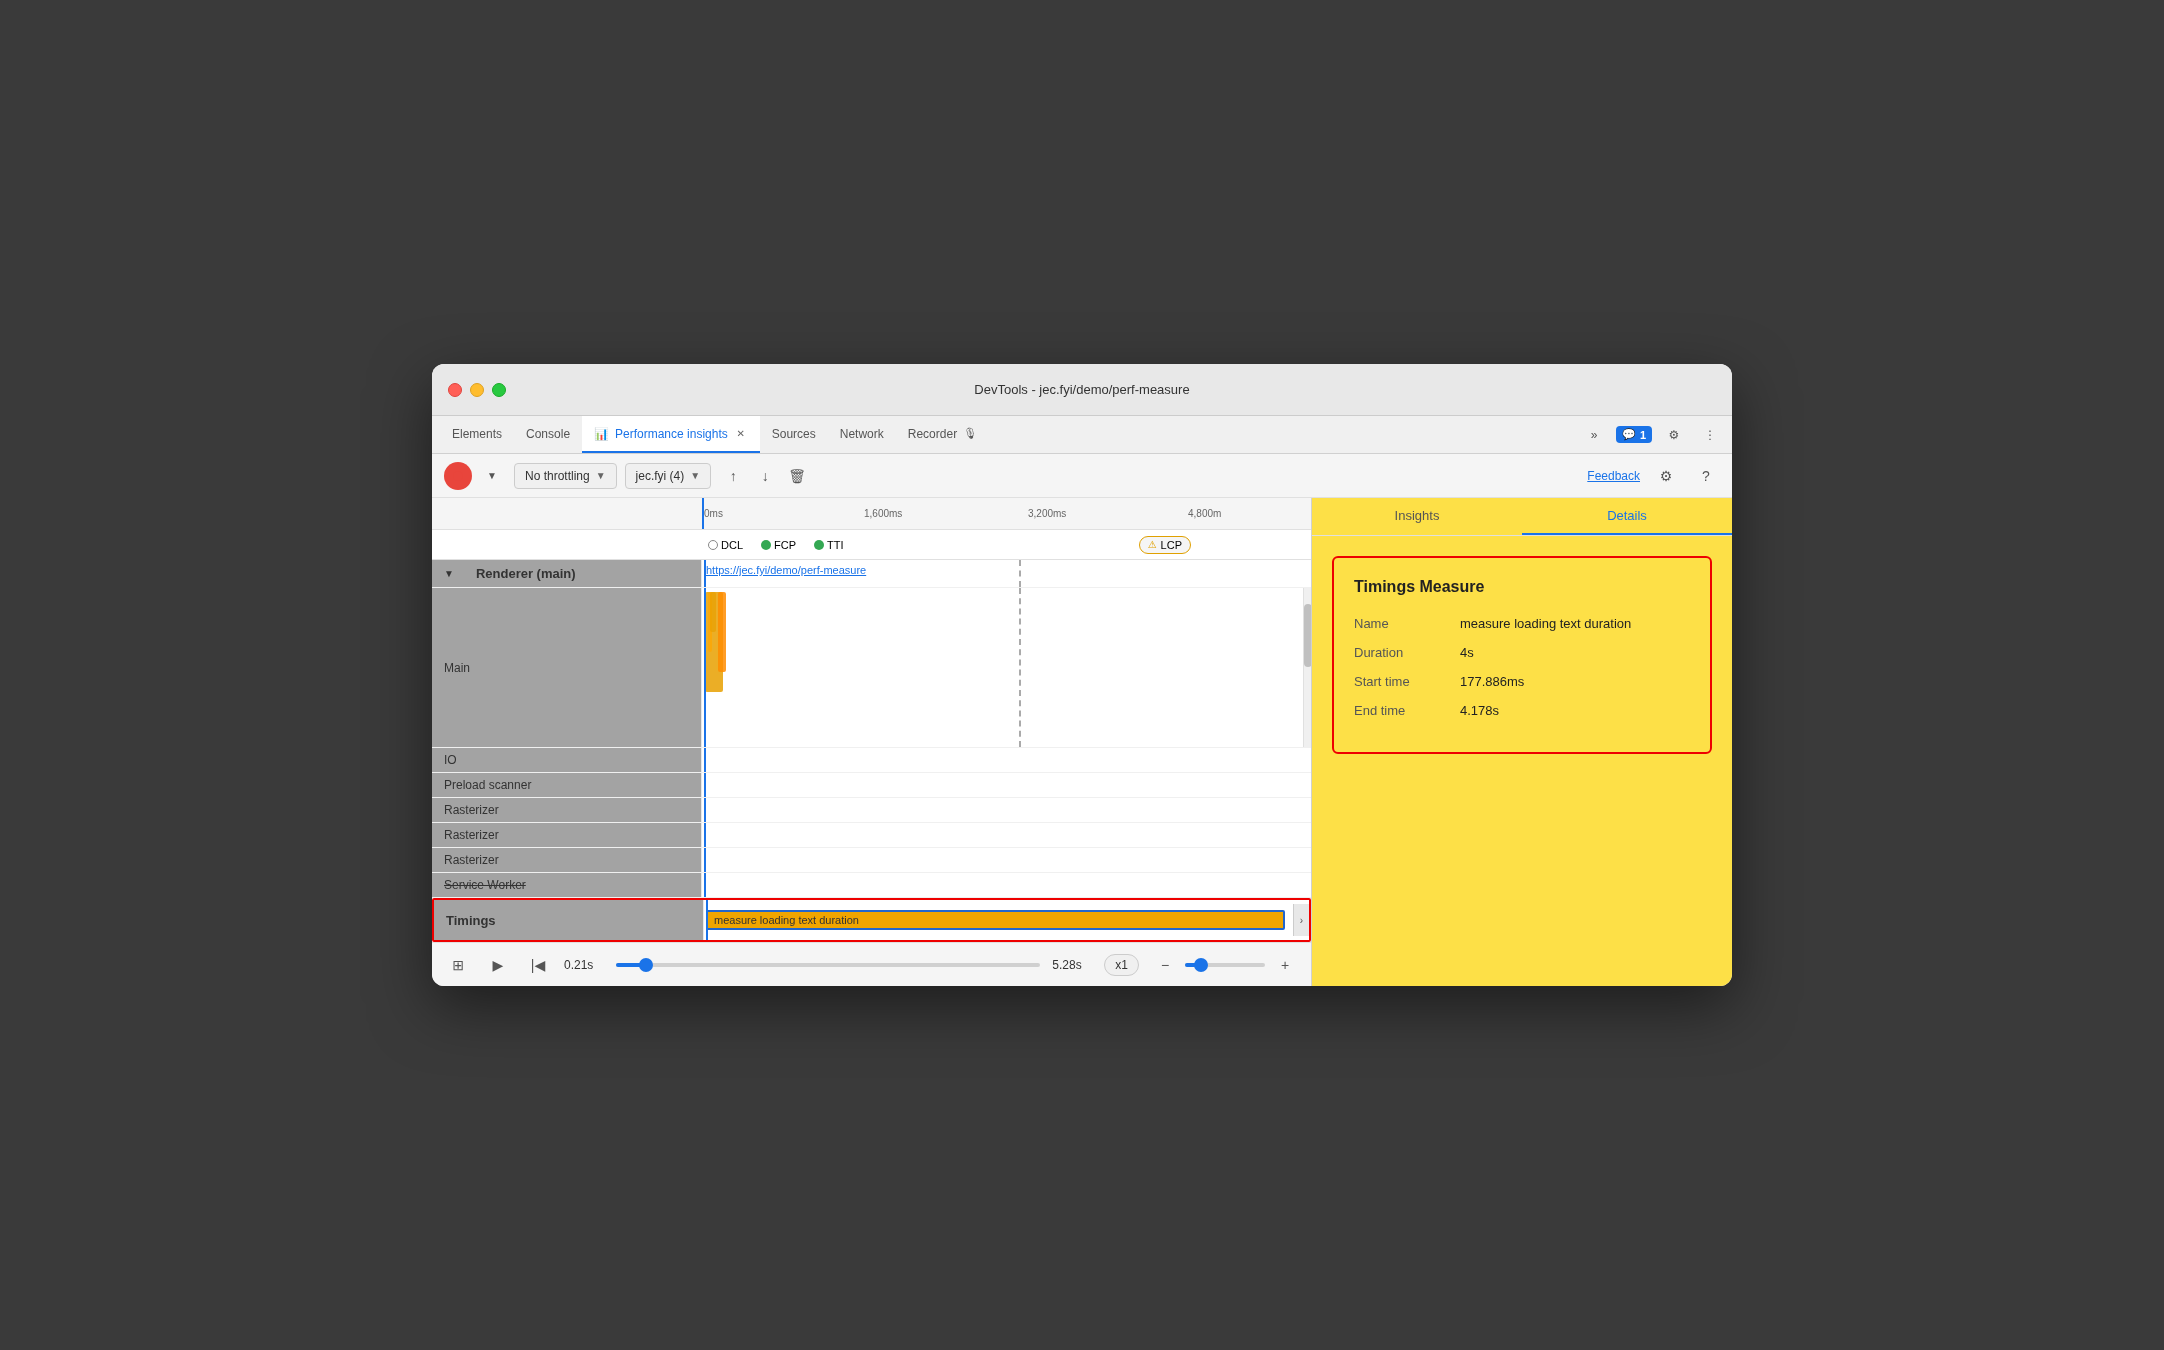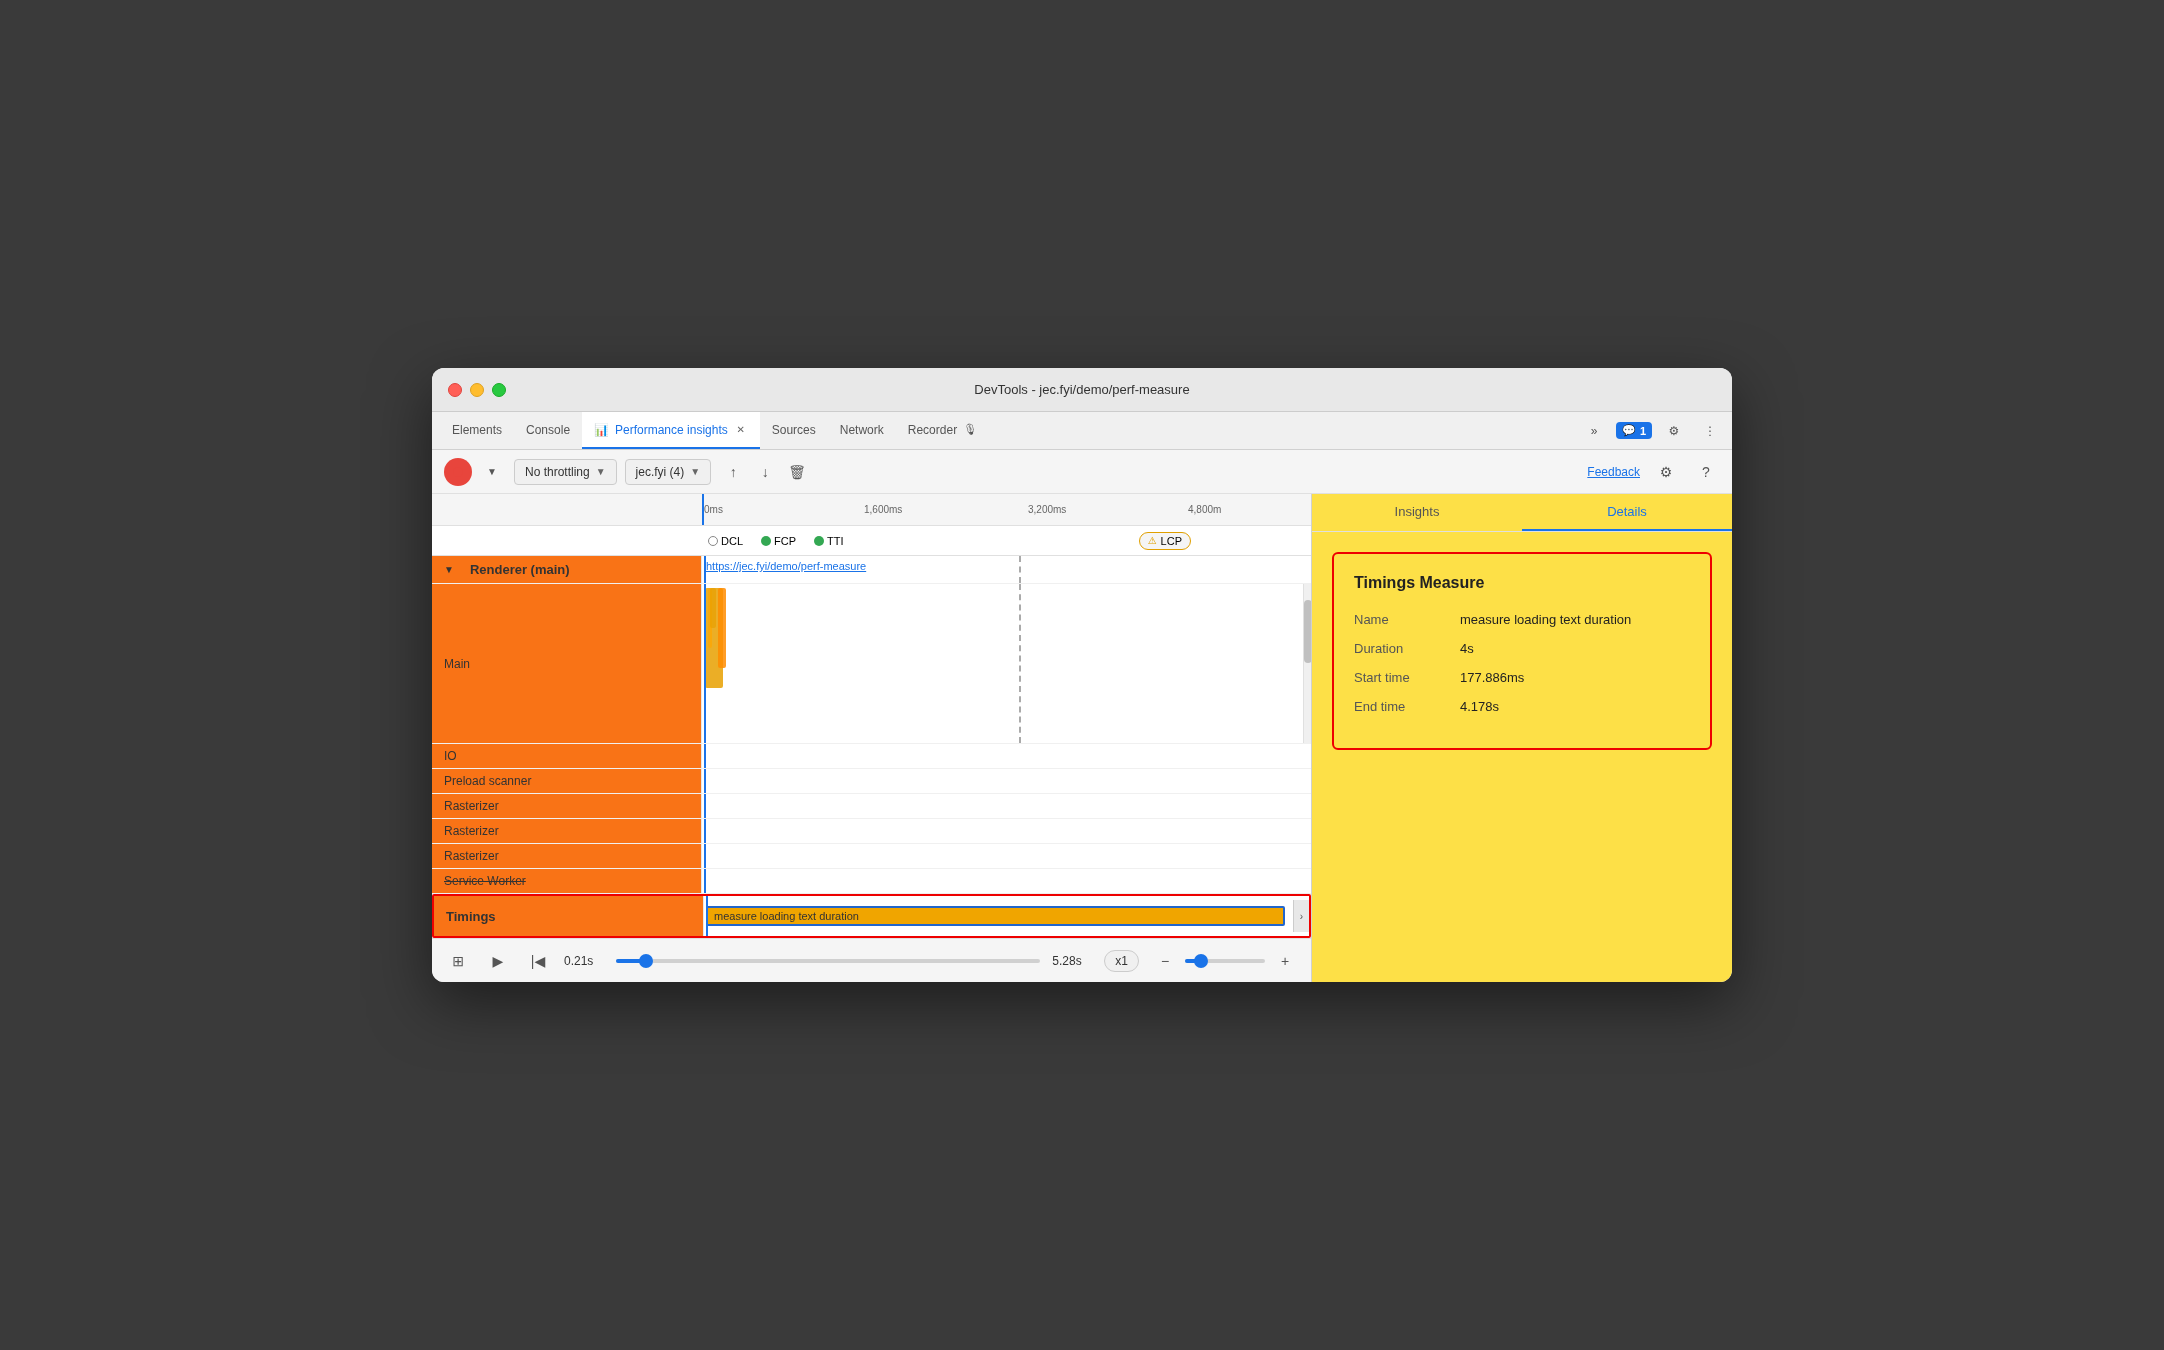--- a/index.html
+++ b/index.html
@@ -16,21 +16,21 @@
       background: #f5f5f5;
       border-radius: 12px;
       box-shadow: 0 20px 60px rgba(0,0,0,0.5);
       overflow: hidden;
       display: flex;
       flex-direction: column;
     }
     
     .titlebar {
       background: #e8e8e8;
-      height: 44px;
+      height: 52px;
       display: flex;
       align-items: center;
       padding: 0 16px;
       position: relative;
       border-bottom: 1px solid #ccc;
     }
     .traffic-lights {
       display: flex;
       gap: 8px;
     }
@@ -279,22 +279,22 @@
       min-height: 24px;
     }
     .track-label {
       width: 270px;
       min-width: 270px;
       padding: 4px 12px;
       font-size: 12px;
       color: #333;
       display: flex;
       align-items: center;
-      gap: 16px;
-      background: #f97316;
+      gap: 22px;
+      background: #a3a3a3;
       border-right: 1px solid #e8e8e8;
     }
     .track-label.bold { font-weight: 700; font-size: 13px; }
     .track-content {
       flex: 1;
       position: relative;
       min-height: 24px;
     }
     
     .track-row.renderer { min-height: 28px; }

